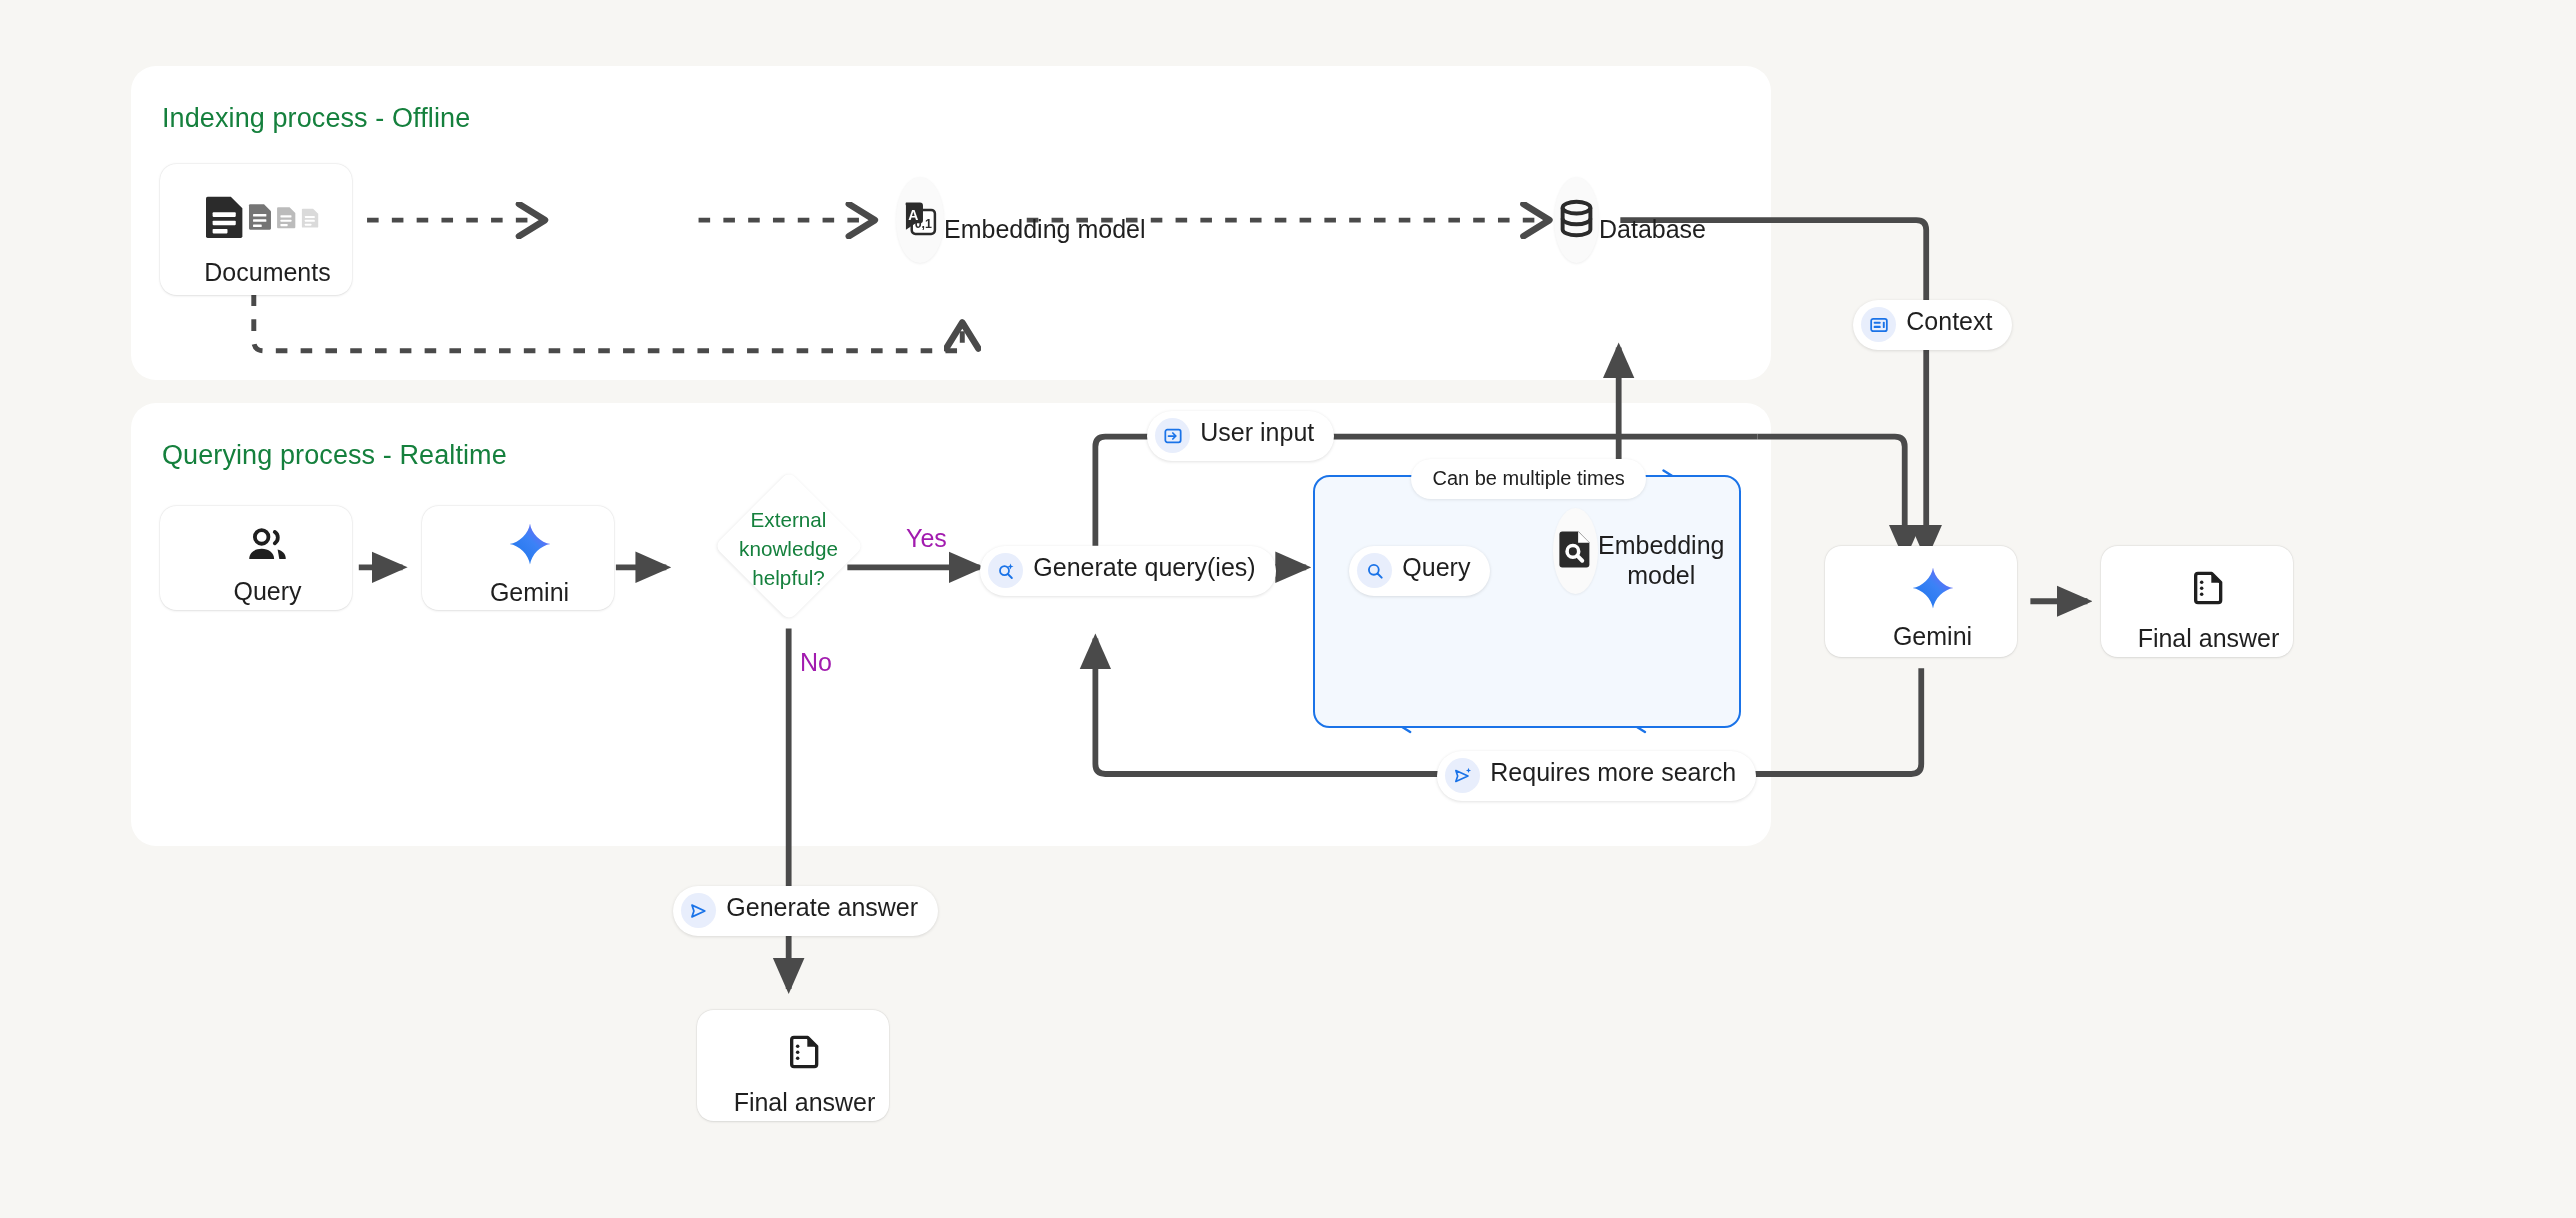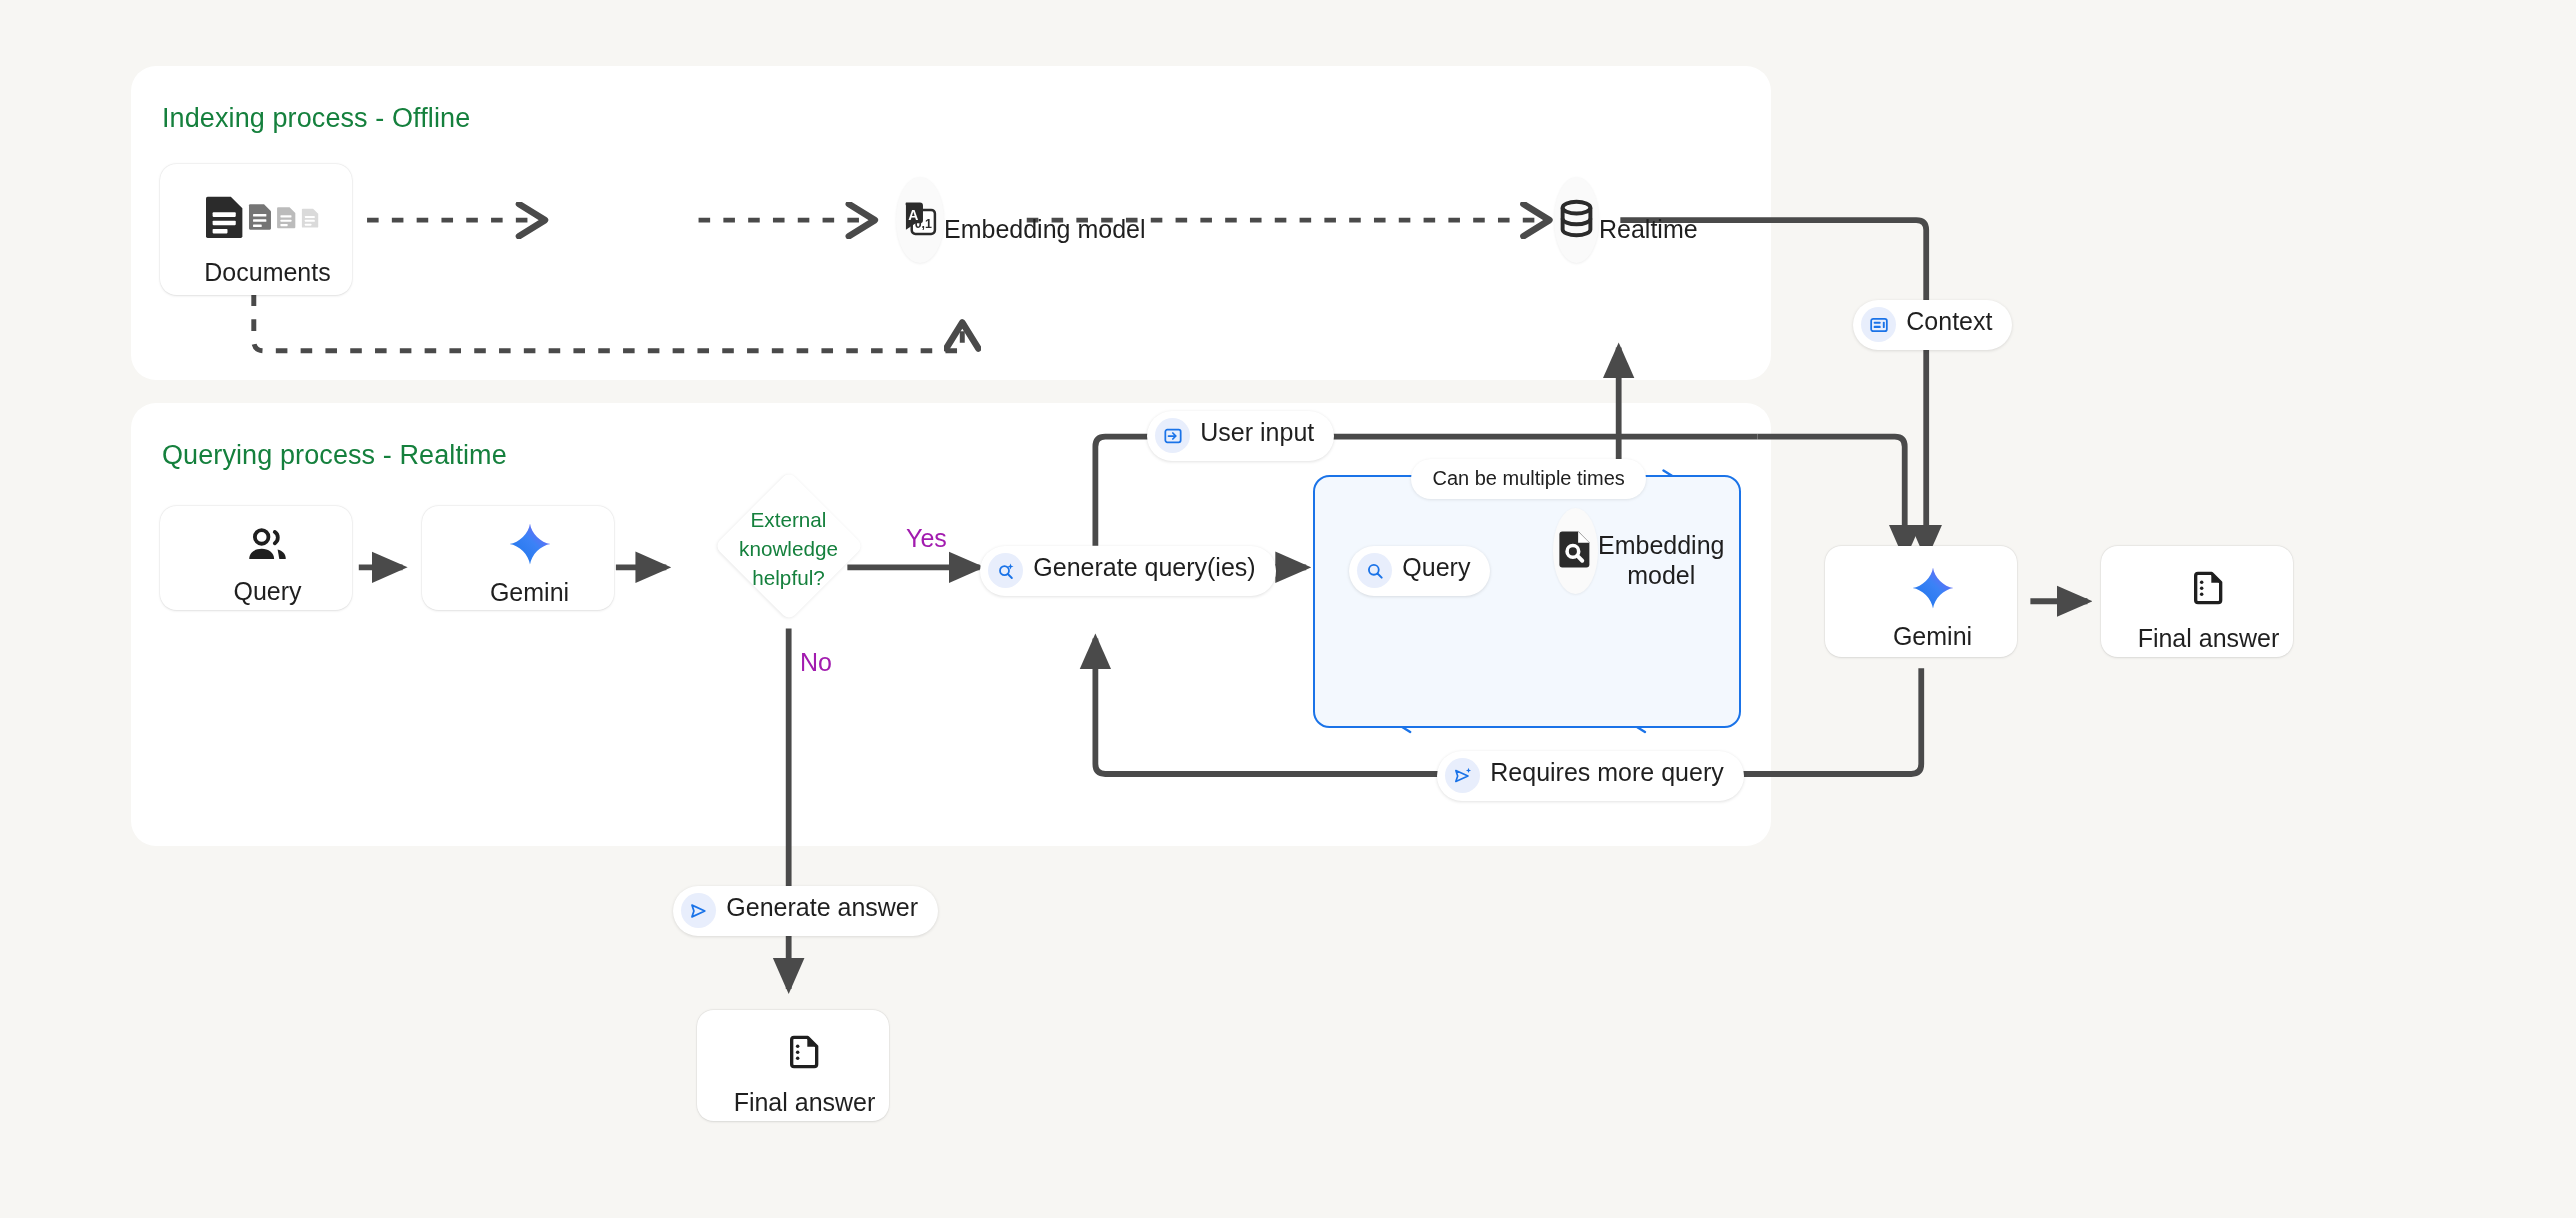--- a/index.html
+++ b/index.html
@@ -218,21 +218,21 @@
       <span>
         <svg width="45" height="45" viewBox="0 0 24 24" xmlns="http://www.w3.org/2000/svg">
           <g fill="none" stroke="#2b2b2b" stroke-width="2.1">
             <ellipse cx="12" cy="6.2" rx="7.4" ry="3.1"></ellipse>
             <path d="M4.6 6.2 v11.6 c0 1.72 3.31 3.1 7.4 3.1 s7.4-1.38 7.4-3.1 V6.2"></path>
             <path d="M4.6 12 c0 1.72 3.31 3.1 7.4 3.1 s7.4-1.38 7.4-3.1"></path>
           </g>
         </svg>
       </span>
     </div>
-    <div class="circ-label">Realtime</div>
+    <div class="circ-label">Database</div>
   </div>
 
   <div class="card" style="left:160px;top:506px;width:192px;height:104px;padding:18px 0 0 23px;">
     <span class="card-icon">
       <svg width="41" height="35" viewBox="0 0 26 22" xmlns="http://www.w3.org/2000/svg">
         <circle cx="9.3" cy="5.6" r="4.3" fill="none" stroke="#1f1f1f" stroke-width="2.4"></circle>
         <path d="M1.4 19.6 c0-4.2 3.6-6.6 7.9-6.6 s7.9 2.4 7.9 6.6z" fill="#1f1f1f"></path>
         <path d="M17.6 2.4 a4.3 4.3 0 0 1 0 7.2" fill="none" stroke="#1f1f1f" stroke-width="2.4" stroke-linecap="round"></path>
         <path d="M19.4 13.6 c3.1 .7 5.2 2.9 5.2 6 h-4.1" fill="#1f1f1f"></path>
       </svg>
@@ -370,21 +370,21 @@
   </div>
 
   <div class="chip" style="left:1437px;top:751px;">
     <span class="chip-ico">
       <svg width="20" height="20" viewBox="0 0 24 24" xmlns="http://www.w3.org/2000/svg">
         <path d="M3.4 5.4 L18 12 L3.4 18.6 L5.6 12z" fill="none" stroke="#1a73e8" stroke-width="2" stroke-linejoin="round"></path>
         <path d="M18.6 2.2 l.85 2.25 l2.25 .85 l-2.25 .85 l-.85 2.25 l-.85-2.25
                  l-2.25-.85 l2.25-.85z" fill="#1a73e8"></path>
       </svg>
     </span>
-    <span>Requires more query</span>
+    <span>Requires more search</span>
   </div>
 
   <div class="chip" style="left:673px;top:886px;">
     <span class="chip-ico">
       <svg width="20" height="20" viewBox="0 0 24 24" xmlns="http://www.w3.org/2000/svg">
         <path d="M3.6 5 L19 12 L3.6 19 L5.9 12z" fill="none" stroke="#1a73e8" stroke-width="2.1" stroke-linejoin="round"></path>
       </svg>
     </span>
     <span>Generate answer</span>
   </div>

